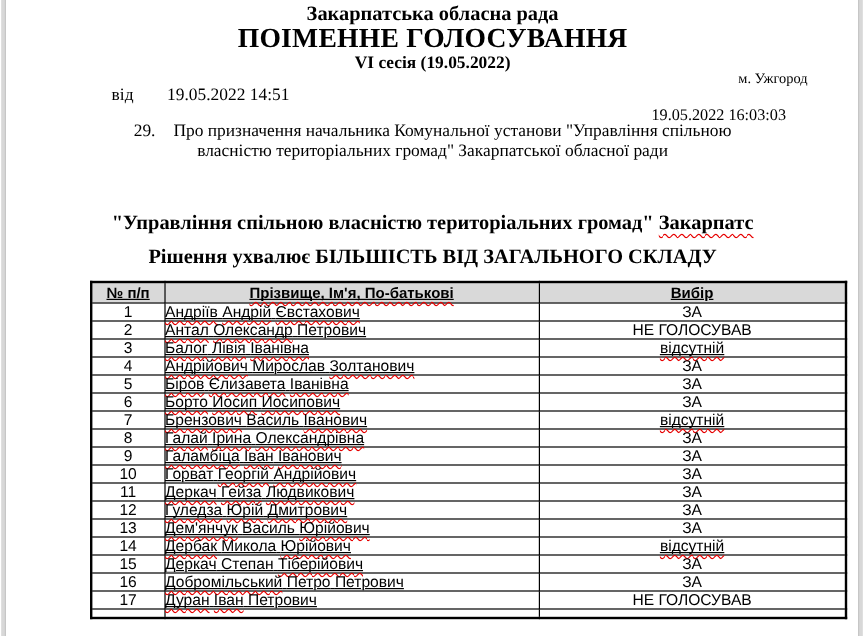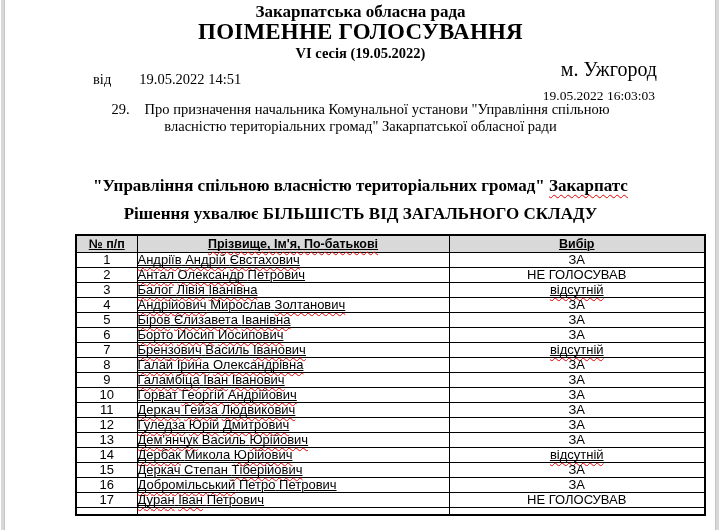--- a/index.html
+++ b/index.html
@@ -11,21 +11,21 @@
   .edge { position:absolute; top:0; bottom:0; width:4px; background:var(--edge); }
   .edge.left { left:1px; border-right:1px solid #c6c6c6; }
   .edge.right { right:2px; border-left:1px solid #c6c6c6; }
 
   .serif { font-family:"Liberation Serif","DejaVu Serif",serif; }
   .c { position:absolute; left:0; right:0; text-align:center; }
 
   .council   { top:2px;  font-size:17px; font-weight:bold; }
   .doctitle  { top:19px; font-size:23px; font-weight:bold; letter-spacing:.2px; }
   .session   { top:45px; font-size:14.5px; font-weight:bold; }
-  .city      { position:absolute; top:58px; right:64px; font-size:20px;margin-left:40px; }
+  .city      { position:absolute; top:58px; right:48px; font-size:12px;margin-left:40px; }
   .fromline  { position:absolute; top:71px; left:93px; font-size:14.5px; }
   .fromline .fromdate { margin-left:28px; }
   .printdt   { position:absolute; top:88px; right:66px; font-size:13.5px; }
 
   .agenda    { font-size:14.5px; line-height:17px; }
   .agenda.l1 { top:101px; }
   .agenda.l2 { top:118px; }
   .agap { display:inline-block; width:15px; }
 
   .motion    { font-size:17px; font-weight:bold; }

